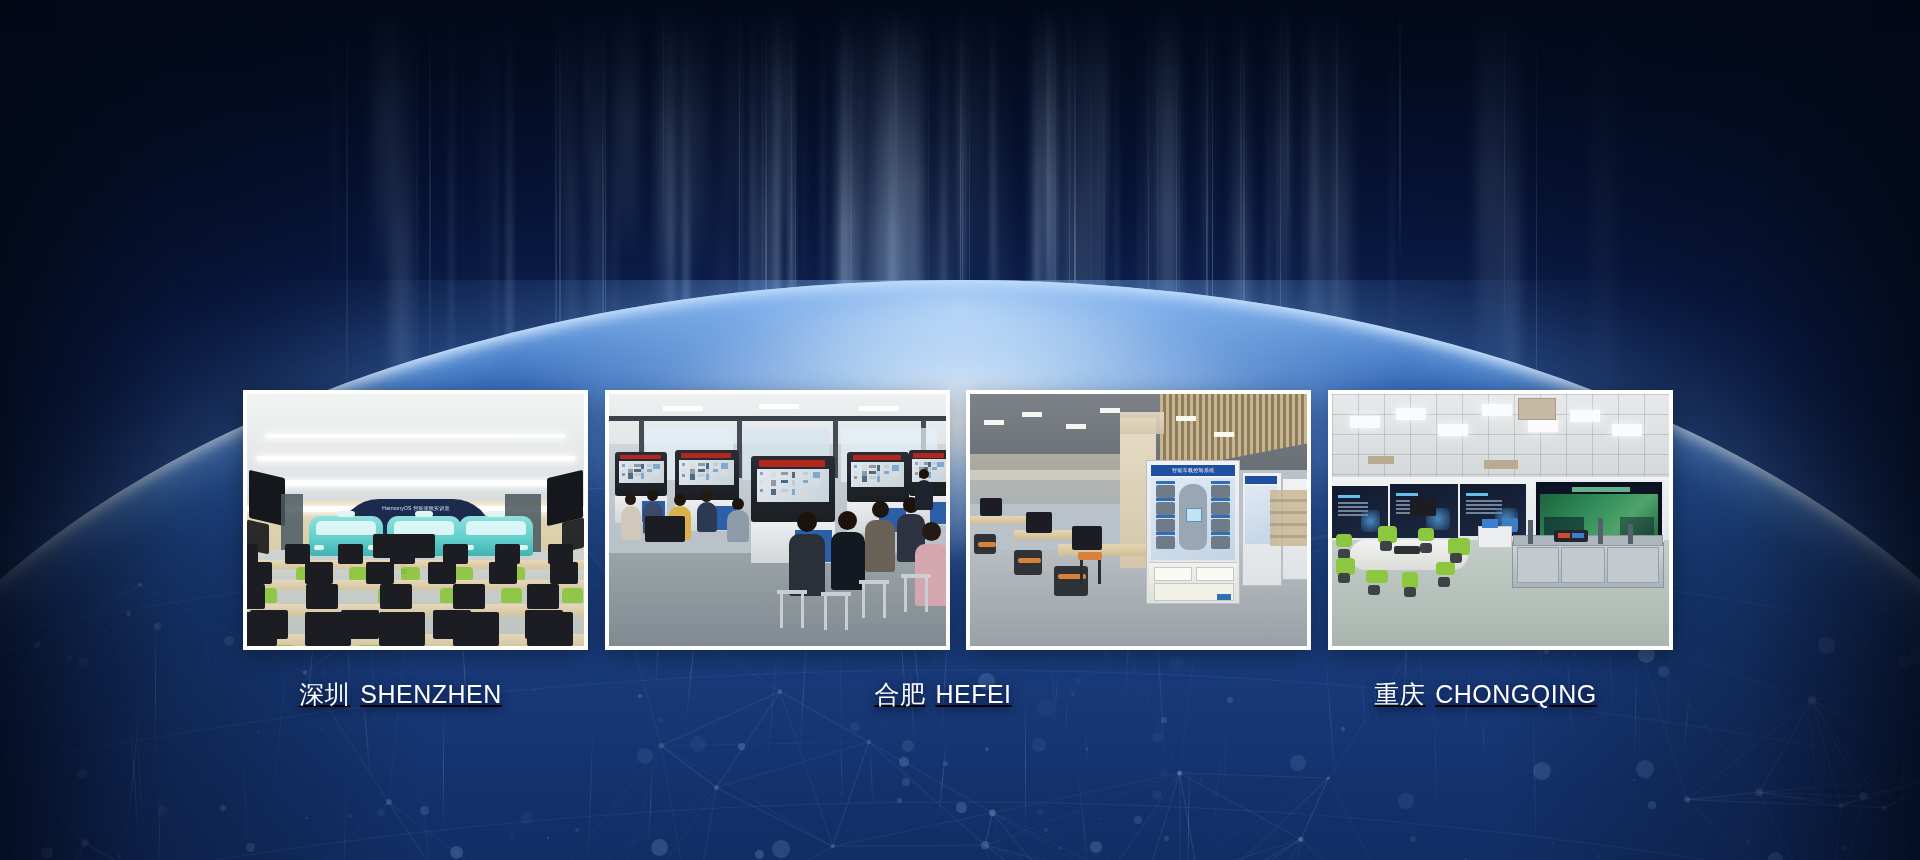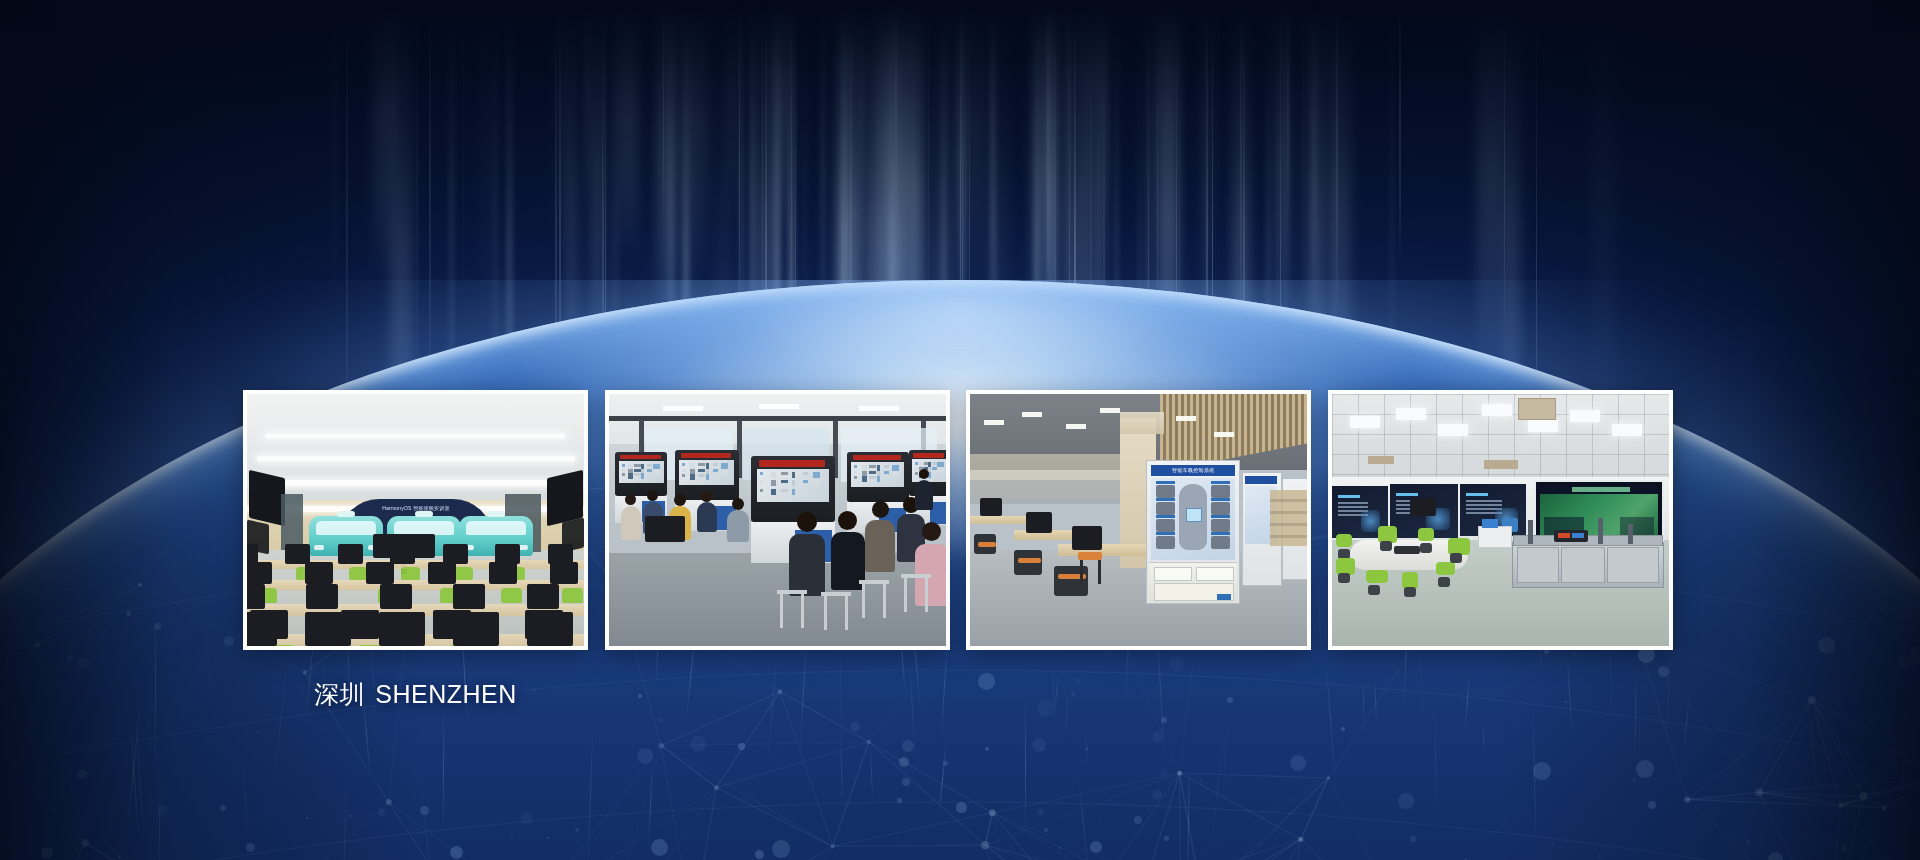--- a/index.html
+++ b/index.html
@@ -86,22 +86,22 @@
   }
   .card{
     width:345px;height:260px;
     background:#ffffff;
     padding:4px;box-sizing:border-box;
     box-shadow:0 6px 22px rgba(0,0,0,.35);
   }
   .photo{width:100%;height:100%;position:relative;overflow:hidden;background:#b9c2c8;}
 
   .captions{
-    position:absolute;left:243px;top:678px;width:1430px;height:44px;
-    display:flex;justify-content:space-between;
+    position:absolute;left:228px;top:678px;width:1430px;height:44px;
+    display:flex;justify-content:space-between;text-decoration:underline;
   }
   .caption{
     width:345px;text-align:center;color:#ffffff;
     font-size:25px;letter-spacing:.5px;white-space:nowrap;
     text-shadow:0 2px 10px rgba(0,10,40,.8);
   }
   .caption .cn{margin-right:10px;}
 
   
   .sc{position:absolute;inset:0;}
@@ -1464,16 +1464,22 @@
             </div>
         </div>
       </div>
 
     </div>
 
     <div class="captions">
       <div class="caption">
         <span class="cn">深圳</span><span class="en">SHENZHEN</span>
       </div>
+      <div class="caption">
+        <span class="cn">合肥</span><span class="en">HEFEI</span>
+      </div>
+      <div class="caption">
+        <span class="cn">重庆</span><span class="en">CHONGQING</span>
+      </div>
     </div>
 
   </div>
 </div>
 
 </body></html>

